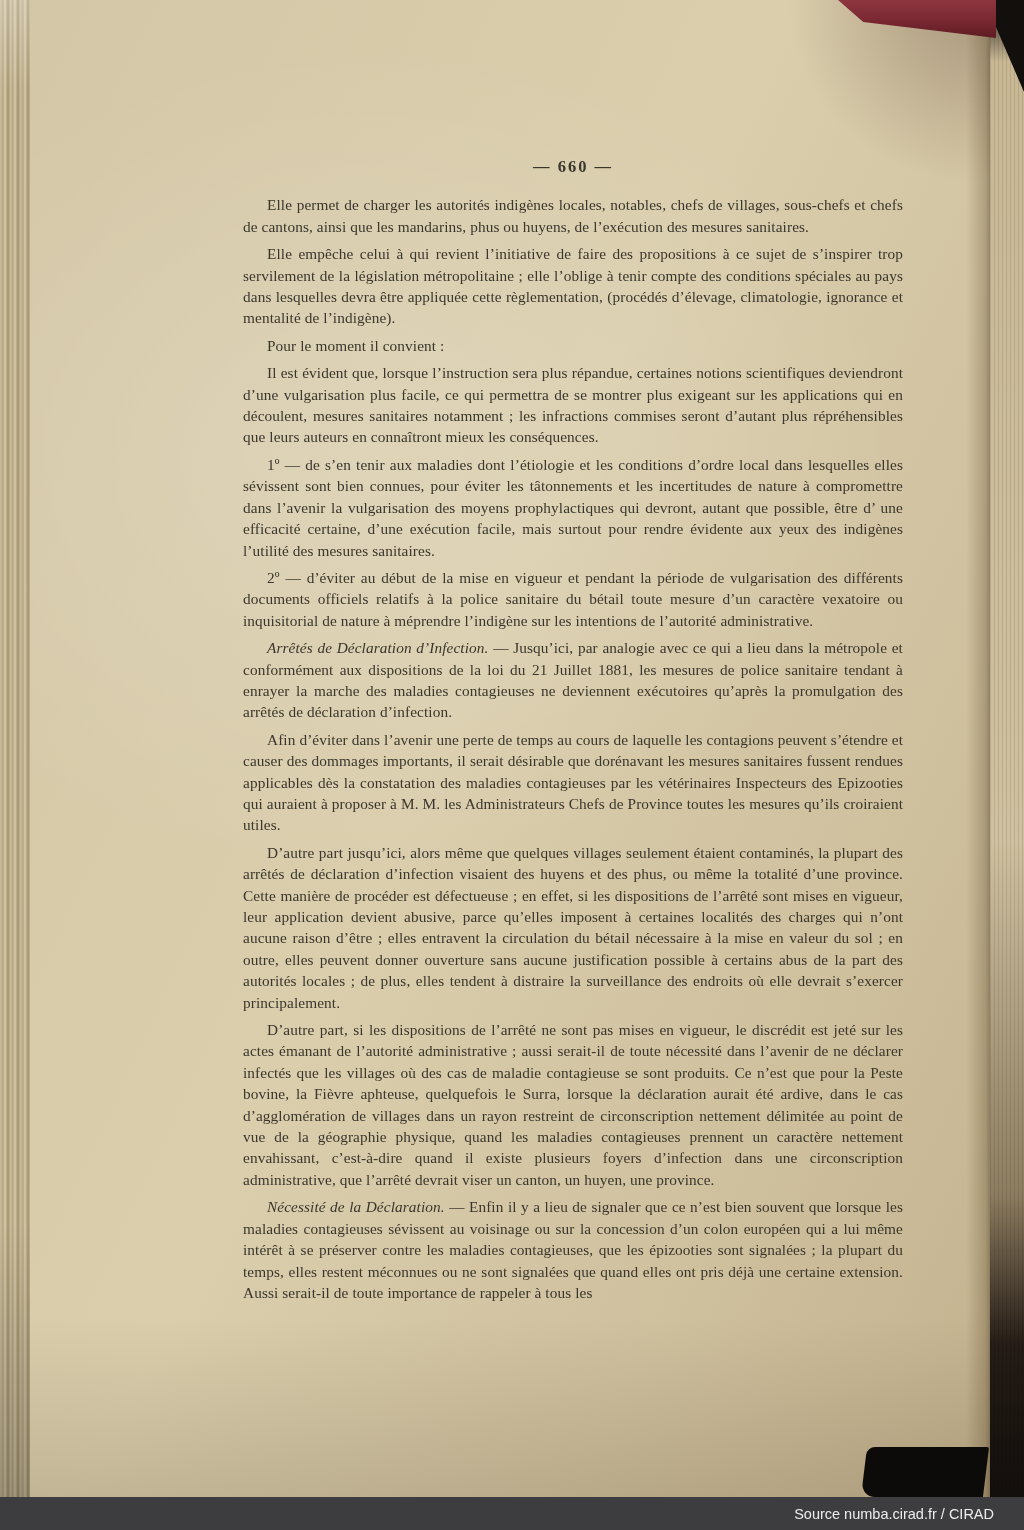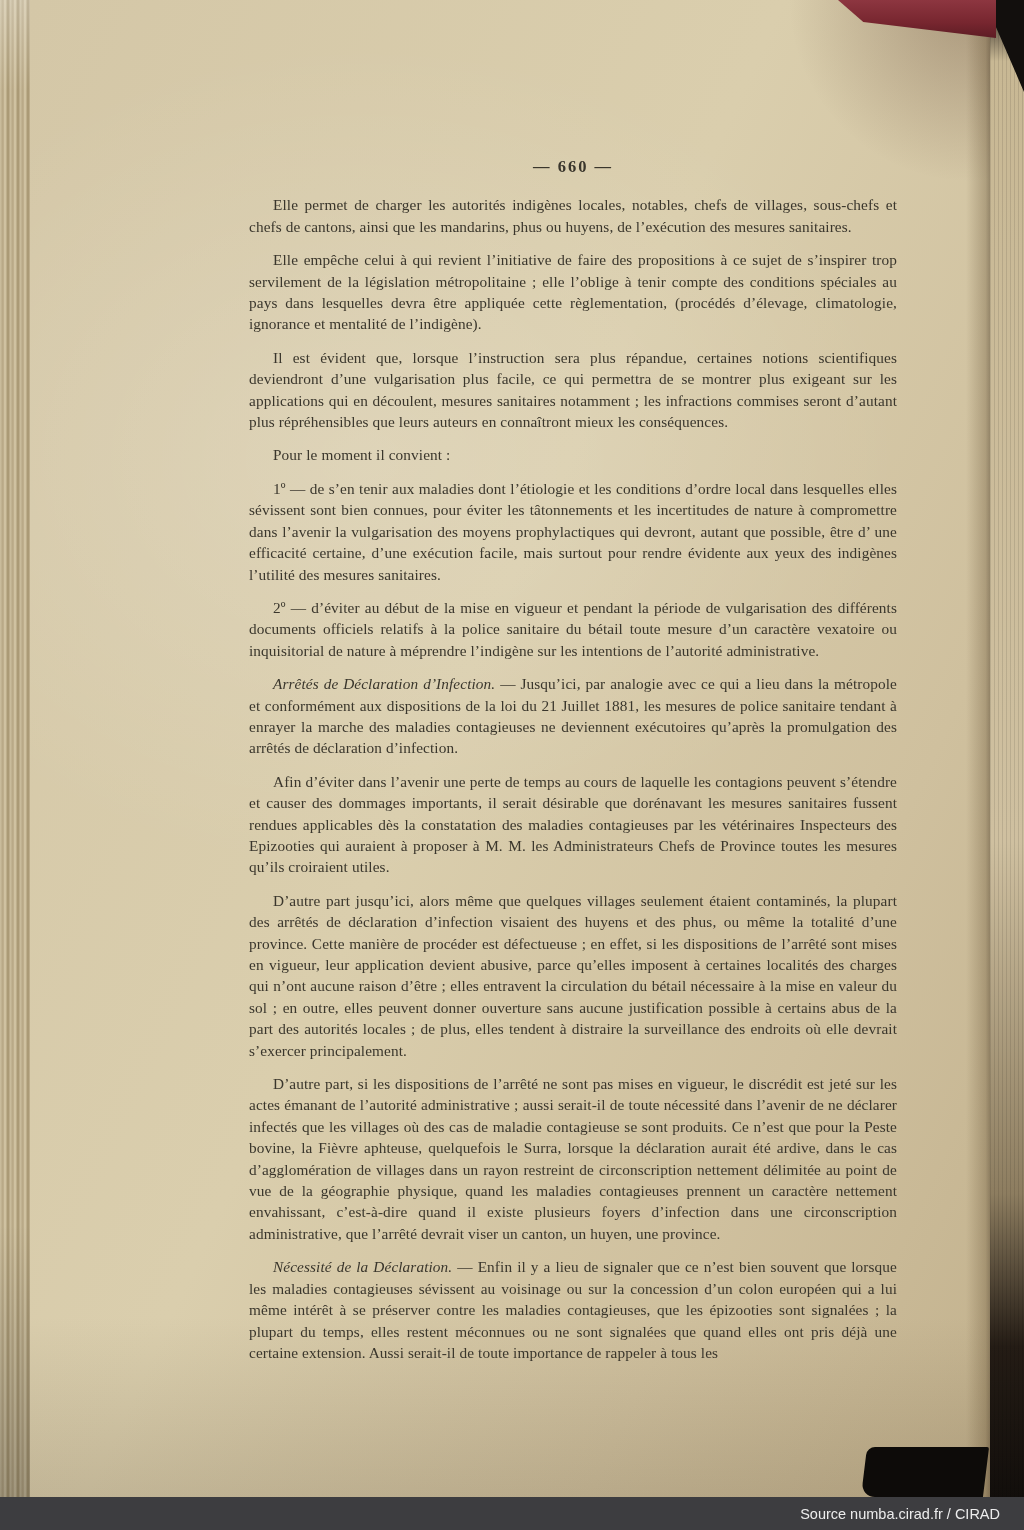--- a/index.html
+++ b/index.html
@@ -65,48 +65,48 @@
     letter-spacing: 0.1px;
   }
   .page-number {
     text-align: center;
     font-size: 16.5px;
     font-weight: 600;
     letter-spacing: 2px;
     margin-bottom: 17px;
     color: #3a362c;
   }
-  .para { margin: 12px; text-indent: 24px; }
+  .para { margin: 6px; text-indent: 24px; }
   .para .lead { }
   
   .footer-bar {
     position: absolute; left: 0; bottom: 0; width: 100%; height: 33px;
     background: #3d3d40;
     display: flex; align-items: center; justify-content: flex-end;
-    box-sizing: border-box; padding-right: 24px;
+    box-sizing: border-box; padding-right: 30px;
   }
   .footer-bar span {
     color: #ececec;
     font-family: "Liberation Sans", "DejaVu Sans", sans-serif;
     font-size: 14.5px;
   }
 </style>
 </head>
 <body>
 
 <div class="scan">
 
   <div class="page">
     <div class="text-block">
       <div class="page-number">— 660 —</div>
 
       <p class="para">Elle permet de charger les autorités indigènes locales, notables, chefs de villages, sous-chefs et chefs de cantons, ainsi que les mandarins, phus ou huyens, de l’exécution des mesures sanitaires.</p>
       <p class="para">Elle empêche celui à qui revient l’initiative de faire des propositions à ce sujet de s’inspirer trop servilement de la législation métropolitaine ; elle l’oblige à tenir compte des conditions spéciales au pays dans lesquelles devra être appliquée cette règlementation, (procédés d’élevage, climatologie, ignorance et mentalité de l’indigène).</p>
+      <p class="para">Pour le moment il convient :</p>
       <p class="para">Il est évident que, lorsque l’instruction sera plus répandue, certaines notions scientifiques deviendront d’une vulgarisation plus facile, ce qui permettra de se montrer plus exigeant sur les applications qui en découlent, mesures sanitaires notamment ; les infractions commises seront d’autant plus répréhensibles que leurs auteurs en connaîtront mieux les conséquences.</p>
-      <p class="para">Pour le moment il convient :</p>
       <p class="para">1º — de s’en tenir aux maladies dont l’étiologie et les conditions d’ordre local dans lesquelles elles sévissent sont bien connues, pour éviter les tâtonnements et les incertitudes de nature à compromettre dans l’avenir la vulgarisation des moyens prophylactiques qui devront, autant que possible, être d’ une efficacité certaine, d’une exécution facile, mais surtout pour rendre évidente aux yeux des indigènes l’utilité des mesures sanitaires.</p>
       <p class="para">2º — d’éviter au début de la mise en vigueur et pendant la période de vulgarisation des différents documents officiels relatifs à la police sanitaire du bétail toute mesure d’un caractère vexatoire ou inquisitorial de nature à méprendre l’indigène sur les intentions de l’autorité administrative.</p>
 
       <p class="para">
         <em class="lead">Arrêtés de Déclaration d’Infection.</em>
         <span>— Jusqu’ici, par analogie avec ce qui a lieu dans la métropole et conformément aux dispositions de la loi du 21 Juillet 1881, les mesures de police sanitaire tendant à enrayer la marche des maladies contagieuses ne deviennent exécutoires qu’après la promulgation des arrêtés de déclaration d’infection.</span>
       </p>
 
       <p class="para">Afin d’éviter dans l’avenir une perte de temps au cours de laquelle les contagions peuvent s’étendre et causer des dommages importants, il serait désirable que dorénavant les mesures sanitaires fussent rendues applicables dès la constatation des maladies contagieuses par les vétérinaires Inspecteurs des Epizooties qui auraient à proposer à M. M. les Administrateurs Chefs de Province toutes les mesures qu’ils croiraient utiles.</p>
       <p class="para">D’autre part jusqu’ici, alors même que quelques villages seulement étaient contaminés, la plupart des arrêtés de déclaration d’infection visaient des huyens et des phus, ou même la totalité d’une province. Cette manière de procéder est défectueuse ; en effet, si les dispositions de l’arrêté sont mises en vigueur, leur application devient abusive, parce qu’elles imposent à certaines localités des charges qui n’ont aucune raison d’être ; elles entravent la circulation du bétail nécessaire à la mise en valeur du sol ; en outre, elles peuvent donner ouverture sans aucune justification possible à certains abus de la part des autorités locales ; de plus, elles tendent à distraire la surveillance des endroits où elle devrait s’exercer principalement.</p>

